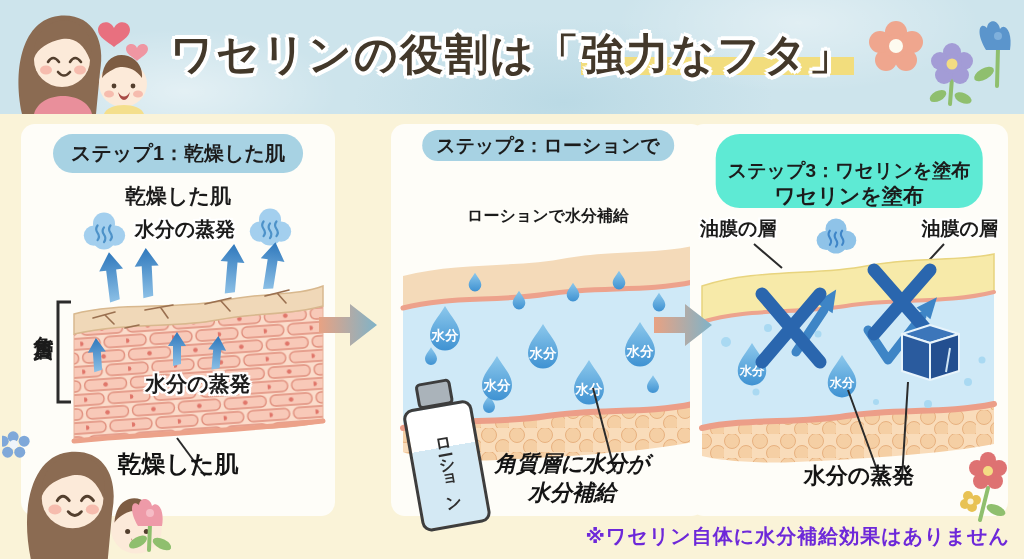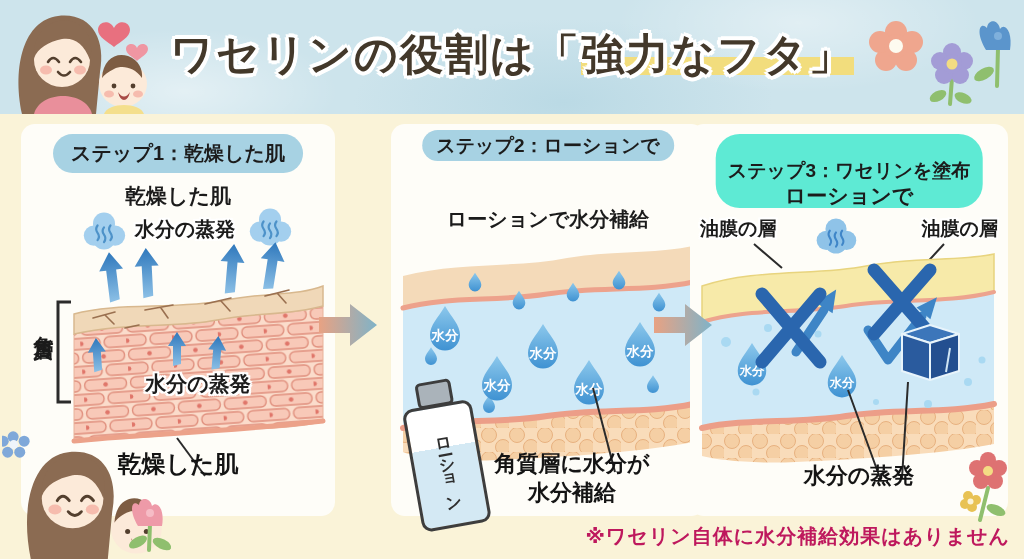--- a/index.html
+++ b/index.html
@@ -30,21 +30,21 @@
   .vtext{writing-mode:vertical-rl;text-orientation:upright;font-weight:800;color:#1b1b1b;}
   .cloud{position:absolute;}
   .gap-arrow{position:absolute;top:302px;width:58px;height:46px;}
   .ga1{left:319px;} .ga2{left:654px;}
   
   .bottle{position:absolute;left:14px;top:256px;width:80px;height:150px;transform:rotate(-10deg);z-index:4;}
   .bottle-cap{width:30px;height:20px;margin:0 auto;background:#aab3ba;border:3px solid #3d3d3d;border-radius:5px;}
   .bottle-body{width:64px;height:118px;margin:-2px auto 0;border:3px solid #3d3d3d;border-radius:10px;
     background:linear-gradient(#ffffff 0 34%, #d4e9f4 34%);display:flex;align-items:center;justify-content:center;}
   .bottle-label{writing-mode:vertical-rl;text-orientation:upright;font-size:16px;font-weight:800;color:#2e2e2e;letter-spacing:1px;}
-  .footer{position:absolute;right:14px;top:523px;font-size:20px;font-weight:800;color:#be185d;letter-spacing:1px;}
+  .footer{position:absolute;right:14px;top:523px;font-size:20px;font-weight:800;color:#6d28d9;letter-spacing:1px;}
   .deco{position:absolute;z-index:6;}
 </style>
 </head>
 <body>
 
 <div class="stage">
 
   <div class="header">
     <div class="title"><span>ワセリンの役割は「</span><span class="hl">強力なフタ」</span></div>
   </div>
@@ -184,21 +184,21 @@
 
     <div class="vtext" style="position:absolute;left:10px;top:196px;font-size:20px;letter-spacing:2px;">角質層</div>
     <div class="toplabel halo" style="top:246px;left:40px;font-size:21px;">水分の蒸発</div>
     <div class="caption" style="top:324px;left:0;right:0;font-size:24px;">乾燥した肌</div>
   </div>
 
   <div class="panel panel2">
     <div class="pill two">
       <span style="display:block;">ステップ2：ローションで</span>
     </div>
-    <div class="toplabel" style="top:82px;font-size:20px;">ローションで水分補給</div>
+    <div class="toplabel" style="top:82px;font-size:16px;">ローションで水分補給</div>
 
     <svg style="position:absolute;left:6px;top:112px;" width="302" height="240" viewBox="0 0 302 240">
       <defs>
         <linearGradient id="dropGrad2" x1="0" y1="0" x2="0" y2="1">
           <stop offset="0" stop-color="#8cc8ec"></stop>
             <stop offset="1" stop-color="#3f92d2"></stop>
         </linearGradient>
         <pattern id="cells2" width="28" height="24" patternUnits="userSpaceOnUse">
           <rect width="28" height="24" fill="#f9dcba"></rect>
           <circle cx="8" cy="7" r="7.5" fill="#f5cfa4" stroke="#e8b17f" stroke-width="1"></circle>
@@ -266,29 +266,29 @@
       <path d="M196,152 L218,236" stroke="#2b2b2b" stroke-width="2"></path>
     </svg>
 
     <div class="bottle">
       <div class="bottle-cap"></div>
       <div class="bottle-body">
         <span class="bottle-label">ローション</span>
       </div>
     </div>
 
-    <div class="caption" style="top:326px;left:70px;right:22px;font-size:22px;">
+    <div class="caption" style="top:326px;left:70px;right:22px;font-size:22px;font-style:italic;">
       <span style="display:block;">角質層に水分が</span>
       <span style="display:block;">水分補給</span>
     </div>
   </div>
 
   <div class="panel panel3">
     <div class="pill yellow"><span>ステップ3：ワセリンを塗布</span></div>
-    <div class="toplabel" style="top:58px;font-size:21px;">ローションで</div>
+    <div class="toplabel" style="top:58px;font-size:21px;">ワセリンを塗布</div>
     <div class="toplabel halo" style="top:92px;left:10px;right:auto;font-size:19px;">油膜の層</div>
     <div class="toplabel halo" style="top:92px;left:auto;right:10px;font-size:19px;">油膜の層</div>
     <div class="cloud" style="left:124px;top:92px;z-index:3;">
       <svg width="44" height="40" viewBox="0 0 50 44">
           <g fill="#8fc3e8">
             <circle cx="14" cy="27" r="11"></circle>
             <circle cx="25" cy="14" r="12"></circle>
             <circle cx="37" cy="27" r="11"></circle>
             <circle cx="25" cy="29" r="13"></circle>
           </g>

